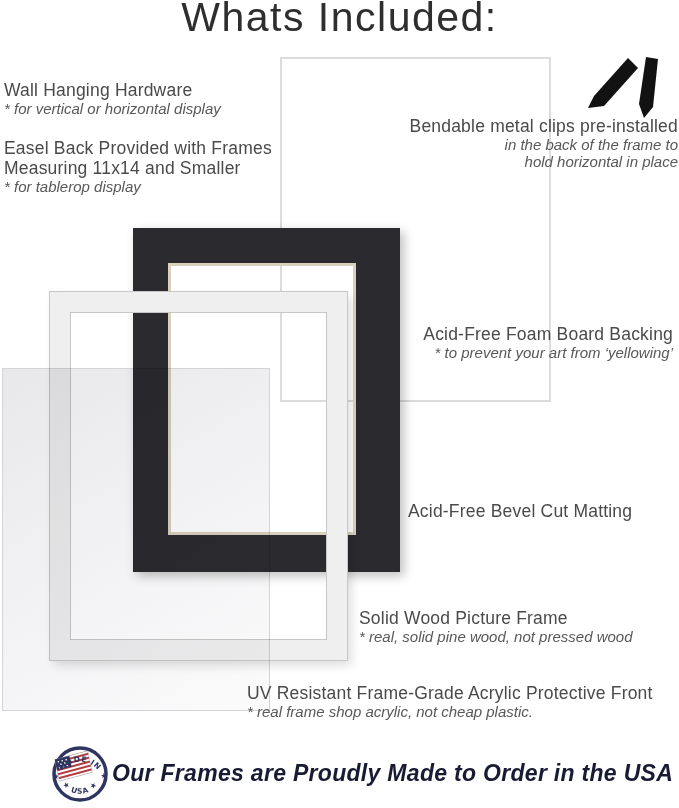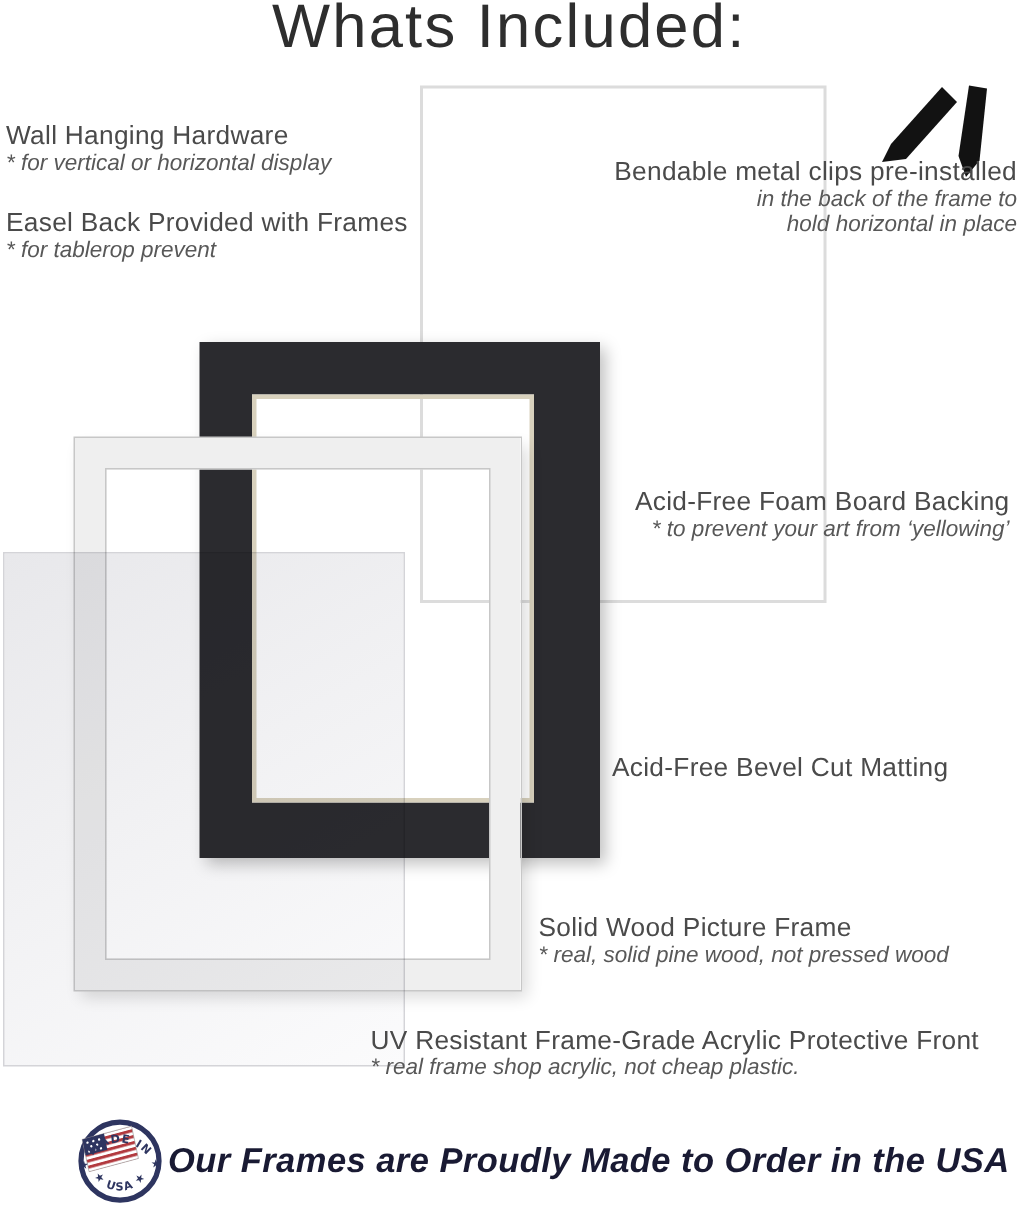--- a/index.html
+++ b/index.html
@@ -37,21 +37,21 @@
     background:linear-gradient(150deg,#e8e8eb 0%,#f1f1f3 45%,#fbfbfc 100%);
     border:1px solid #d4d4d8;mix-blend-mode:multiply;z-index:4;
   }
   
   .callout{position:absolute;z-index:10;line-height:20px;}
   .callout.right{text-align:right;}
   .sec-title{font-size:17.5px;color:var(--body-text,#4a4a4a);letter-spacing:0.2px;}
   .sec-note{font-size:15px;font-style:italic;color:#585858;line-height:17px;}
   .hardware-block{left:4px;top:80px;}
   .easel-block{left:4px;top:138px;}
-  .clips-block{right:1px;top:104px;}
+  .clips-block{right:1px;top:116px;}
   .foam-block{right:6px;top:324px;}
   .matting-block{left:408px;top:501px;}
   .frame-block{left:359px;top:608px;}
   .acrylic-block{left:247px;top:683px;}
   
   .clips-icon{position:absolute;left:580px;top:52px;z-index:10;}
   
   .made-badge{position:absolute;left:49px;top:742px;z-index:10;}
   .footer-message{
     position:absolute;left:112px;top:760px;z-index:10;
@@ -83,21 +83,22 @@
     <polygon points="66,5 78,7 73,55 64,66 59,52" fill="#121212"></polygon>
   </svg>
 
   <div class="callout hardware-block">
     <div class="sec-title">Wall Hanging Hardware</div>
     <div class="sec-note">* for vertical or horizontal display</div>
   </div>
 
   <div class="callout easel-block">
     <div class="sec-title">Easel Back Provided with Frames</div>
-    <div class="sec-note">* for tablerop prevent</div>
+    <div class="sec-title">Measuring 11x14 and Smaller</div>
+    <div class="sec-note">* for tablerop display</div>
   </div>
 
   <div class="callout right clips-block">
     <div class="sec-title">Bendable metal clips pre-installed</div>
     <div class="sec-note">in the back of the frame to</div>
     <div class="sec-note">hold horizontal in place</div>
   </div>
 
   <div class="callout right foam-block">
     <div class="sec-title">Acid-Free Foam Board Backing</div>

